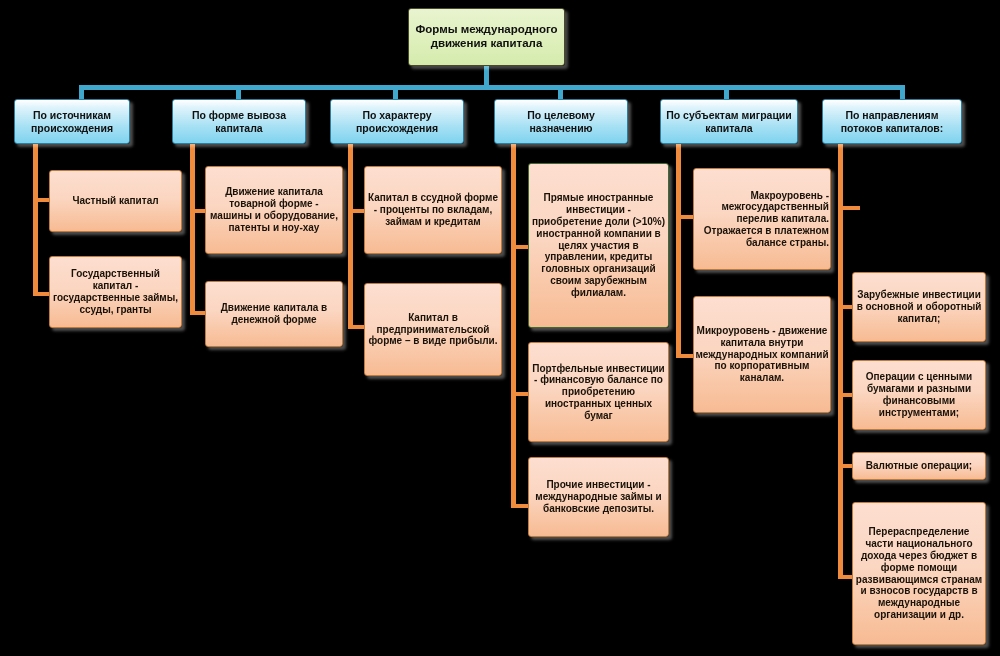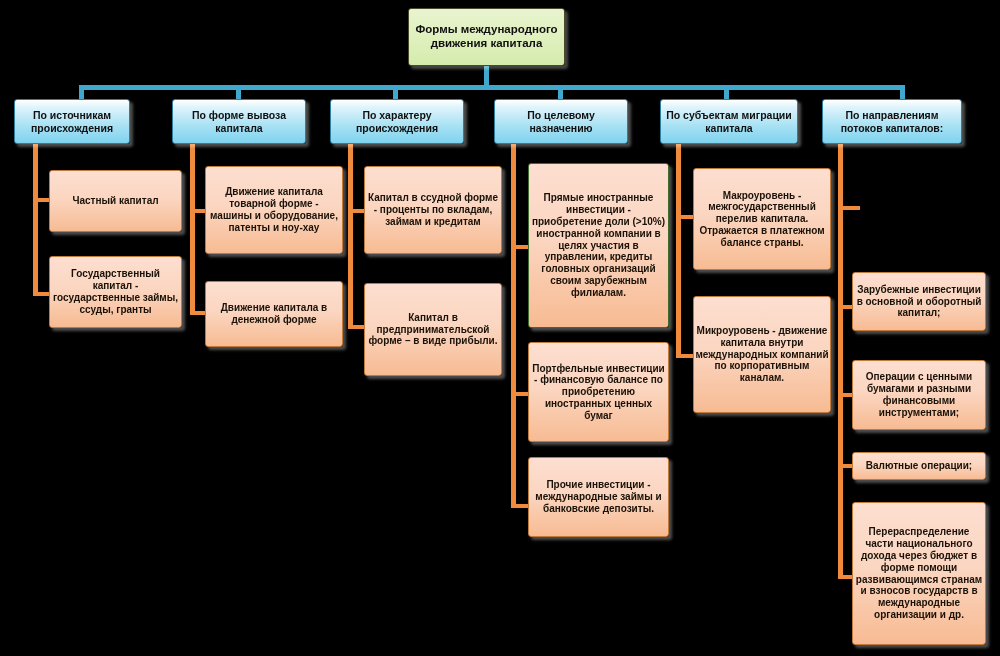--- a/index.html
+++ b/index.html
@@ -146,28 +146,28 @@
   <div class="box leaf greenline" style="left:528px;top:163px;width:141px;height:165px;">
     <span class="txt">Прямые иностранные инвестиции - приобретение доли (&gt;10%) иностранной компании в целях участия в управлении, кредиты головных организаций своим зарубежным филиалам.</span>
   </div>
   <div class="box leaf" style="left:528px;top:342px;width:141px;height:100px;">
     <span class="txt">Портфельные инвестиции - финансовую балансе по приобретению иностранных ценных бумаг</span>
   </div>
   <div class="box leaf" style="left:528px;top:457px;width:141px;height:80px;">
     <span class="txt">Прочие инвестиции - международные займы и банковские депозиты.</span>
   </div>
 
-  <div class="box leaf" style="left:693px;top:168px;width:138px;height:102px;">
+  <div class="box leaf" style="left:693px;top:168px;width:138px;height:102px;text-align:right;">
     <span class="txt">Макроуровень - межгосударственный перелив капитала. Отражается в платежном балансе страны.</span>
   </div>
   <div class="box leaf" style="left:693px;top:296px;width:138px;height:117px;">
     <span class="txt">Микроуровень - движение капитала внутри международных компаний по корпоративным каналам.</span>
   </div>
 
-  <div class="box leaf" style="left:852px;top:272px;width:134px;height:59px;">
+  <div class="box leaf" style="left:852px;top:272px;width:134px;height:70px;">
     <span class="txt">Зарубежные инвестиции в основной и оборотный капитал;</span>
   </div>
   <div class="box leaf" style="left:852px;top:360px;width:134px;height:70px;">
     <span class="txt">Операции с ценными бумагами и разными финансовыми инструментами;</span>
   </div>
   <div class="box leaf" style="left:852px;top:452px;width:134px;height:28px;">
     <span class="txt">Валютные операции;</span>
   </div>
   <div class="box leaf" style="left:852px;top:502px;width:134px;height:143px;">
     <span class="txt">Перераспределение части национального дохода через бюджет в форме помощи развивающимся странам и взносов государств в международные организации и др.</span>

